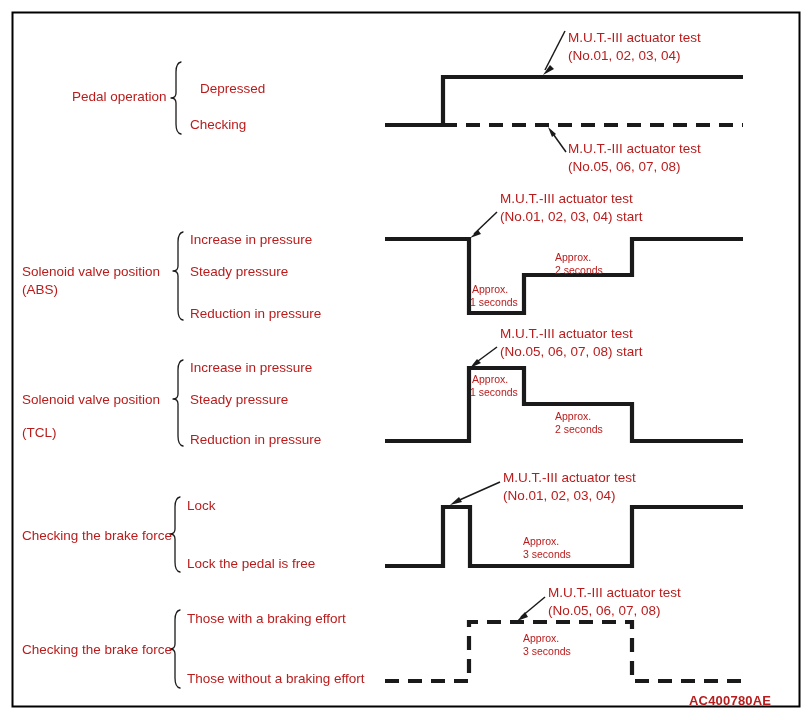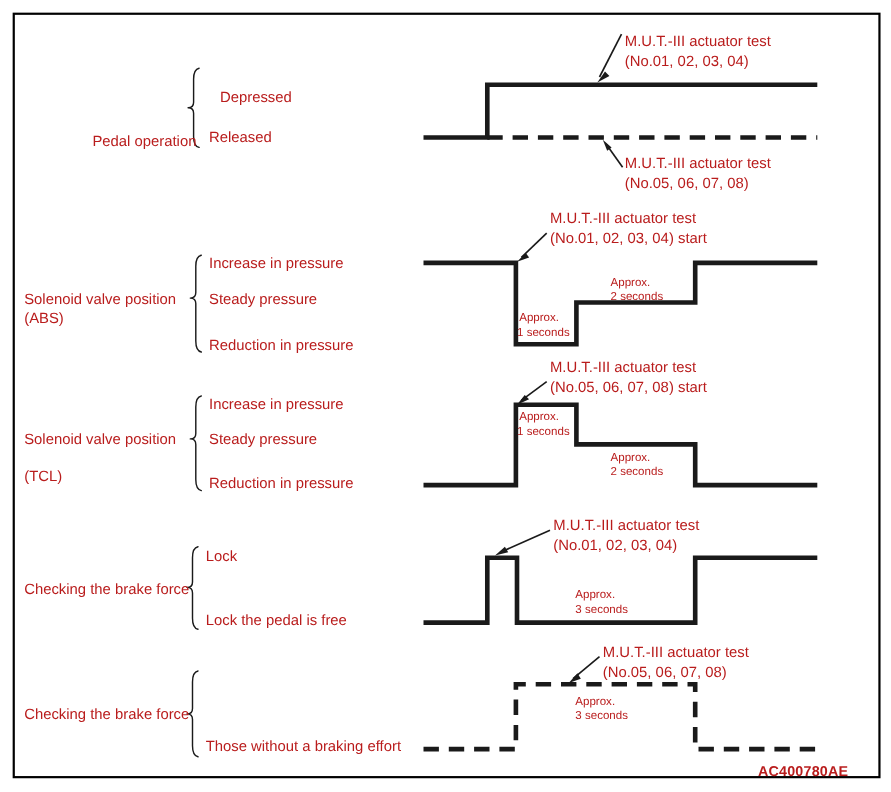--- a/index.html
+++ b/index.html
@@ -114,23 +114,23 @@
         <polygon points="450,505 459,497 462,502" stroke="none"></polygon>
       </g>
 
       <g>
         <line x1="545" y1="597" x2="521" y2="617"></line>
         <polygon points="517,621 525,612 528,617" stroke="none"></polygon>
       </g>
     </g>
   </svg>
 
-  <div class="txt group-label" style="left:84px; top:89px;margin-top:32px;">Pedal operation</div>
+  <div class="txt group-label" style="left:72px; top:89px;">Pedal operation</div>
   <div class="txt state-label" style="left:200px; top:69px;margin-top:12px;">Depressed</div>
-  <div class="txt state-label" style="left:190px; top:117px;">Released</div>
+  <div class="txt state-label" style="left:190px; top:117px;">Checking</div>
   <div class="txt callout" style="left:568px; top:30px;">M.U.T.-III actuator test</div>
   <div class="txt callout" style="left:568px; top:48px;">(No.01, 02, 03, 04)</div>
   <div class="txt callout" style="left:568px; top:141px;">M.U.T.-III actuator test</div>
   <div class="txt callout" style="left:568px; top:159px;">(No.05, 06, 07, 08)</div>
 
   <div class="txt group-label" style="left:22px; top:264px;">Solenoid valve position</div>
   <div class="txt group-label" style="left:22px; top:282px;">(ABS)</div>
   <div class="txt state-label" style="left:190px; top:232px;">Increase in pressure</div>
   <div class="txt state-label" style="left:190px; top:264px;">Steady pressure</div>
   <div class="txt state-label" style="left:190px; top:306px;">Reduction in pressure</div>
@@ -155,20 +155,21 @@
 
   <div class="txt group-label" style="left:22px; top:528px;">Checking the brake force</div>
   <div class="txt state-label" style="left:187px; top:498px;">Lock</div>
   <div class="txt state-label" style="left:187px; top:556px;">Lock the pedal is free</div>
   <div class="txt callout" style="left:503px; top:470px;">M.U.T.-III actuator test</div>
   <div class="txt callout" style="left:503px; top:488px;">(No.01, 02, 03, 04)</div>
   <div class="txt approx" style="left:523px; top:535px;">Approx.</div>
   <div class="txt approx" style="left:523px; top:548px;">3 seconds</div>
 
   <div class="txt group-label" style="left:22px; top:642px;">Checking the brake force</div>
+  <div class="txt state-label" style="left:187px; top:611px;">Those with a braking effort</div>
   <div class="txt state-label" style="left:187px; top:671px;">Those without a braking effort</div>
   <div class="txt callout" style="left:548px; top:585px;">M.U.T.-III actuator test</div>
   <div class="txt callout" style="left:548px; top:603px;">(No.05, 06, 07, 08)</div>
   <div class="txt approx" style="left:523px; top:632px;">Approx.</div>
   <div class="txt approx" style="left:523px; top:645px;">3 seconds</div>
 
   <div class="txt code" style="left:689px; top:693px;">AC400780AE</div>
 
 </div>
 

